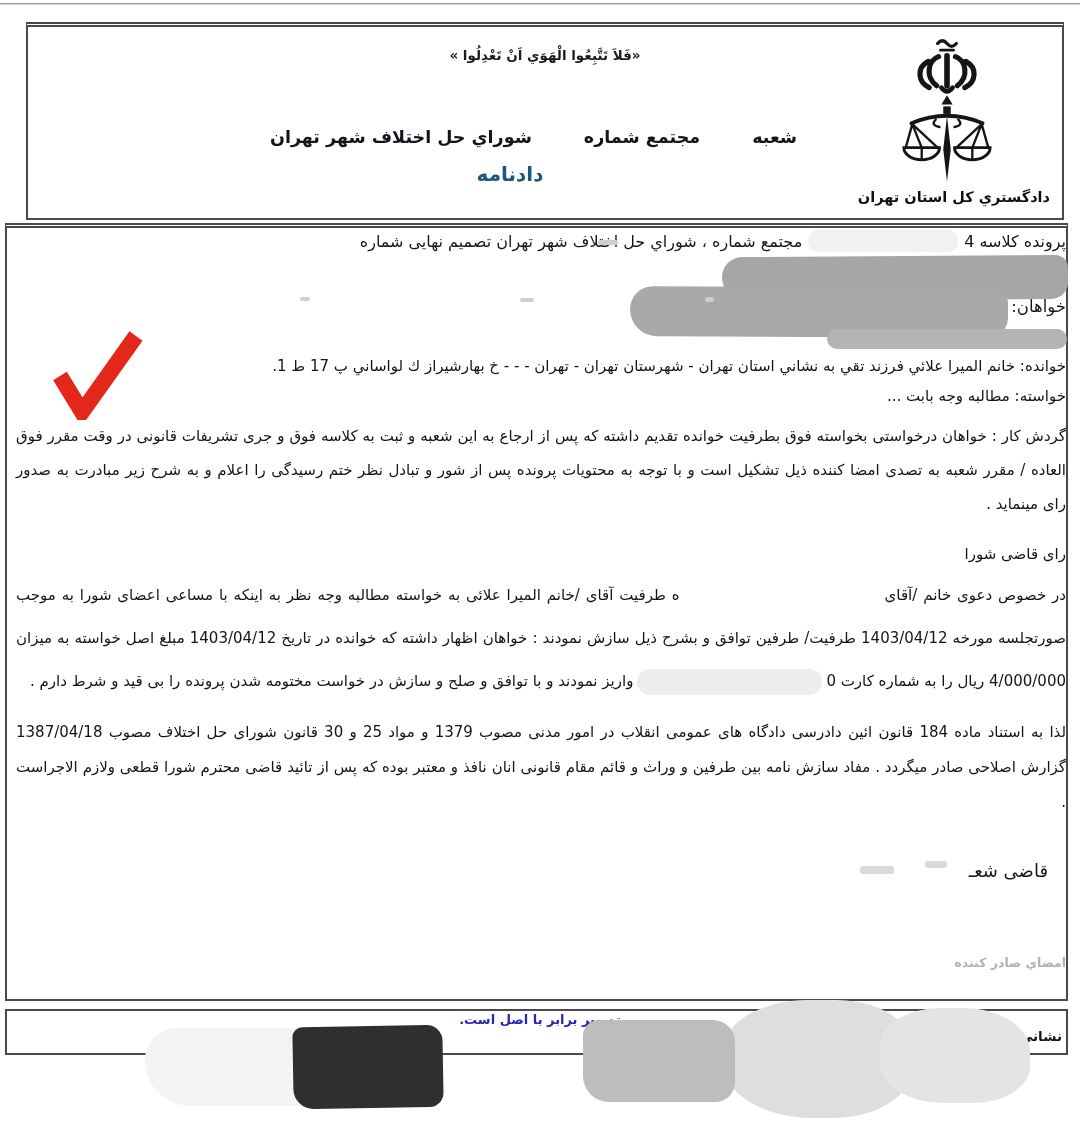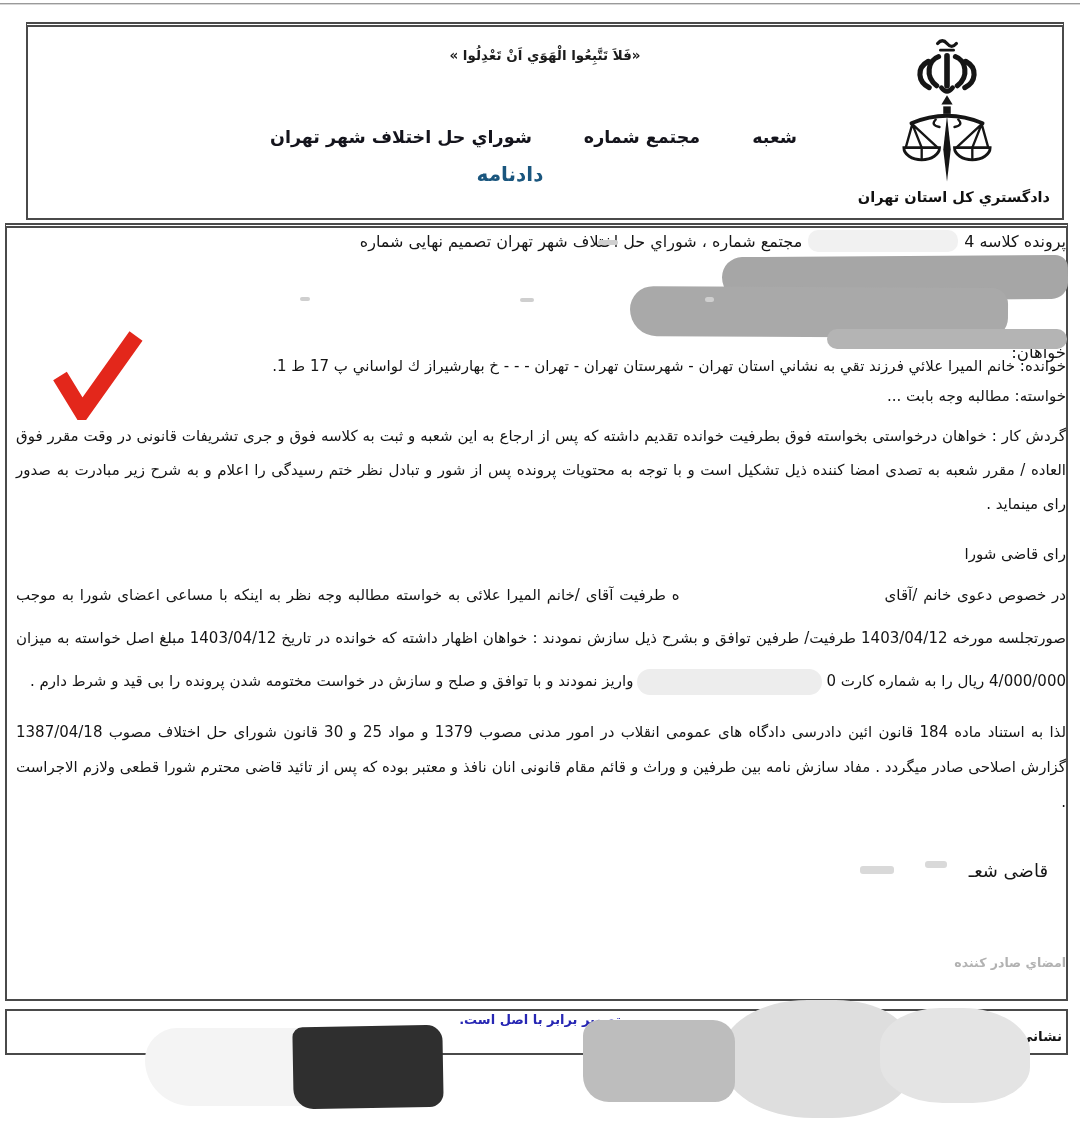--- a/index.html
+++ b/index.html
@@ -33,21 +33,21 @@
   
   #main-box { left:5px; top:223px; width:1063px; height:778px;
     border:2px solid #4a4a4a; border-top:5px double #4a4a4a; background:#fff; }
 
   .bodytext { font-size:15px; line-height:34px; color:#141414; }
   #case-line { right:14px; left:60px; top:230px; direction:rtl; display:flex;
     align-items:center; font-size:16px; white-space:nowrap; }
   .inline-gap { display:inline-block; }
   #case-gap { width:150px; height:22px; background:#f1f1f1; border-radius:10px; margin:0 6px; }
 
-  #plaintiff-label { right:14px; top:290px; font-size:16.5px;margin-top:46px; }
+  #plaintiff-label { right:14px; top:290px; font-size:16.5px; }
 
   #defendant-line { right:14px; left:150px; top:349px; }
   #claim-line { right:14px; top:379px; }
 
   #process-par { right:14px; left:16px; top:419px; text-align:justify; }
   #ruling-heading { right:14px; top:537px; }
   #ruling-par { right:14px; left:16px; top:574px; text-align:justify; line-height:43px; }
   #legal-par { right:14px; left:16px; top:715px; text-align:justify; line-height:35px; }
   #judge-line { right:32px; top:860px; font-size:18px; }
   #signer-note { right:14px; top:955px; font-size:12.5px; color:#b2b2b2; font-weight:bold;text-align:right; }

